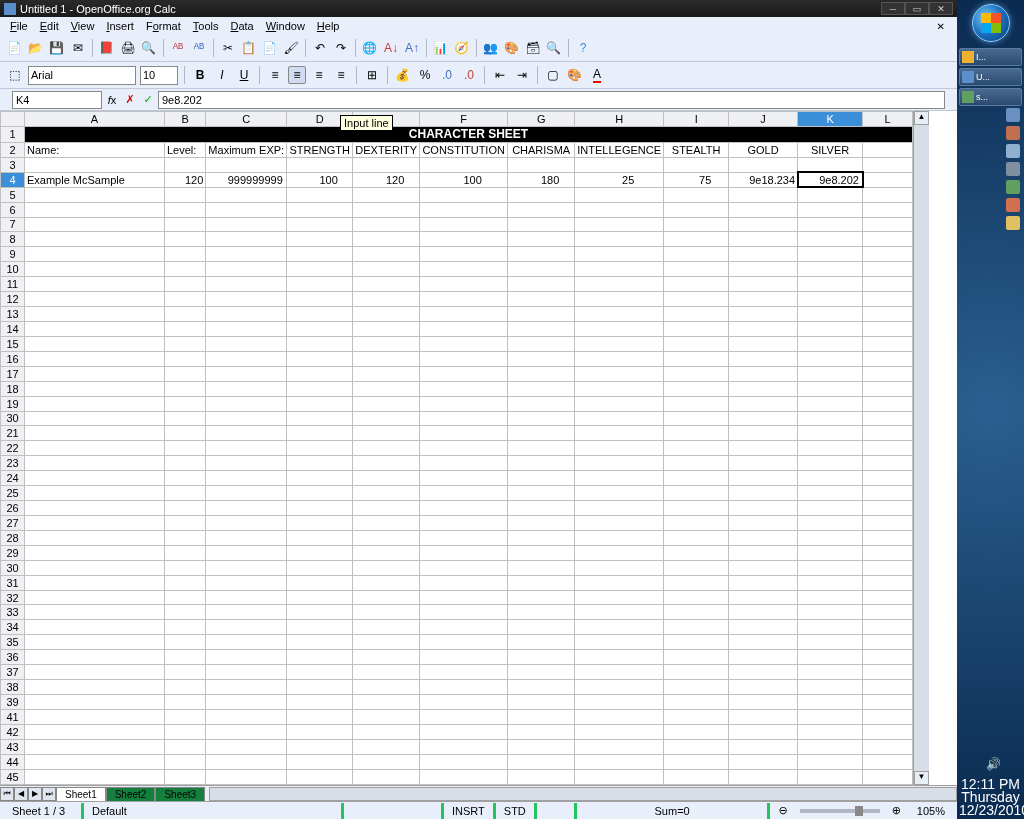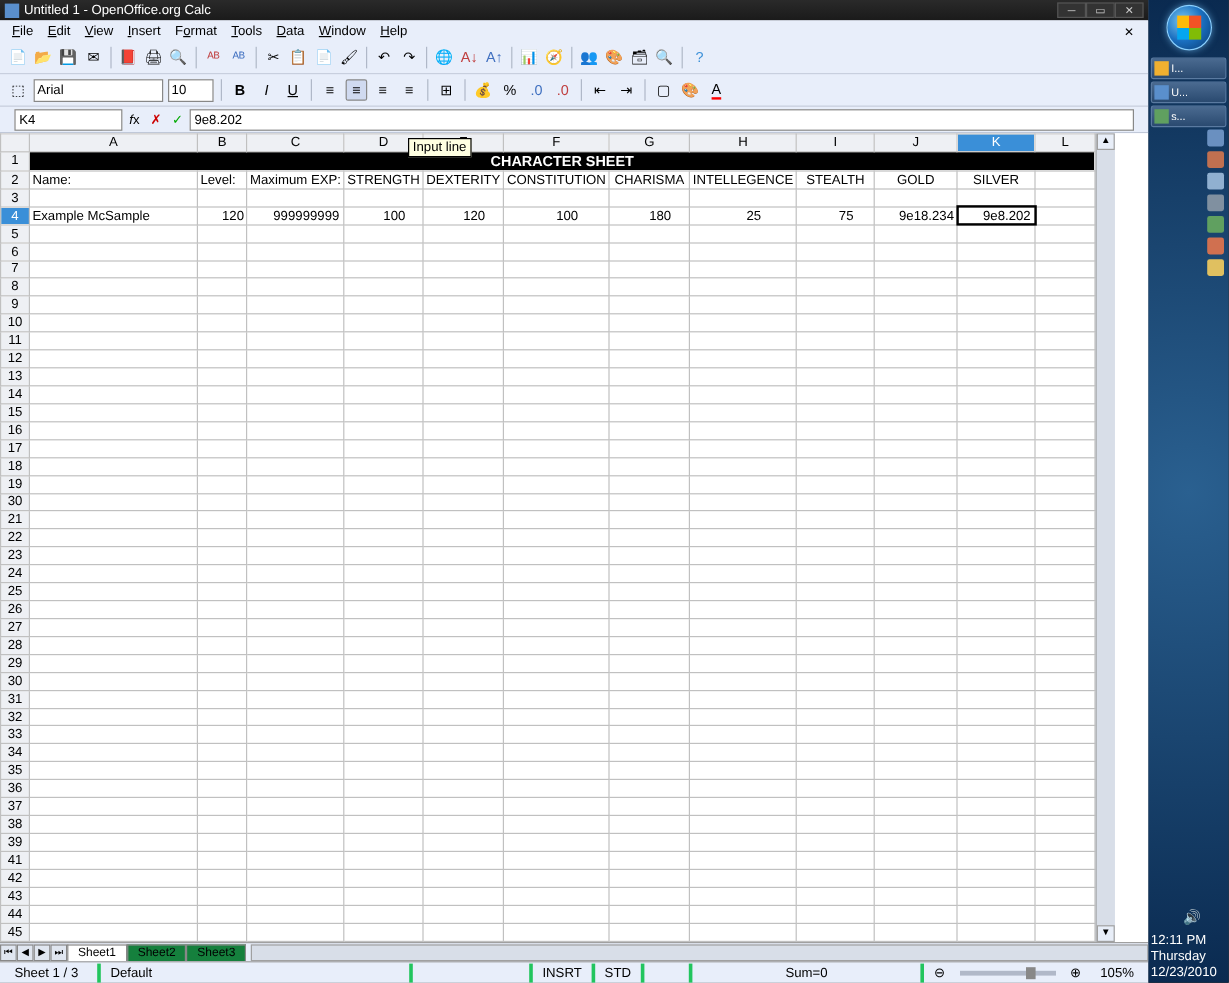--- a/index.html
+++ b/index.html
@@ -50,21 +50,21 @@
 .zoom-slider { width: 80px; height: 4px; background: #b0b8c8; position: relative; margin: 0 4px; }
 .zoom-slider .thumb { position: absolute; width: 8px; height: 10px; background: #888; top: -3px; left: 55px; }
 .desktop-right { position: absolute; left: 957px; top: 0; width: 67px; height: 819px; background: radial-gradient(circle at center, #2a6090, #0a2a50); }
 .start-orb { position: absolute; right: 14px; top: 4px; width: 38px; height: 38px; border-radius: 50%; background: radial-gradient(circle at 35% 35%, #7ac8f0, #1a6fc0, #0a3a70); border: 1px solid #8ad0ff; box-shadow: 0 0 6px rgba(120,200,255,0.6); display:flex; align-items:center; justify-content:center; }
 .start-orb::before { content:""; width:20px; height:20px; background: conic-gradient(#f35325 0 90deg, #81bc06 90deg 180deg, #05a6f0 180deg 270deg, #ffba08 270deg 360deg); position:absolute; }
 .task-items { position: absolute; right: 2px; top: 48px; display: flex; flex-direction: column; gap: 2px; }
 .task-item { width: 63px; height: 18px; background: linear-gradient(#4a6a90,#2a4a70); border: 1px solid #5a7aa0; color: #fff; font-size: 9px; display: flex; align-items: center; padding: 0 2px; border-radius: 2px; overflow:hidden; }
 .task-item .ti-ico { width:12px; height:12px; margin-right:2px; }
 .tray-icons { position: absolute; right: 4px; top: 108px; display: flex; flex-direction: column; gap: 4px; align-items: center; }
 .tray-ico { width: 14px; height: 14px; background: #6a90c0; border-radius: 2px; }
-.clock { position: absolute; right: 2px; bottom: 2px; width: 63px; color: #fff; font-size: 11px; text-align: left; line-height: 13px; }
+.clock { position: absolute; right: 2px; bottom: 2px; width: 63px; color: #fff; font-size: 14px; text-align: center; line-height: 13px; }
 .speaker-ico { position: absolute; right: 24px; bottom: 48px; width: 14px; height: 14px; color:#fff; font-size:12px; }
 .tooltip { position: absolute; background: #ffffe1; border: 1px solid #000; padding: 1px 3px; font-size: 11px; z-index: 100; }
 </style>
 </head>
 <body>
 
 <div class="app-window">
   <div class="titlebar">
     <div class="titlebar-icon"></div>
     <span>Untitled 1 - OpenOffice.org Calc</span>

